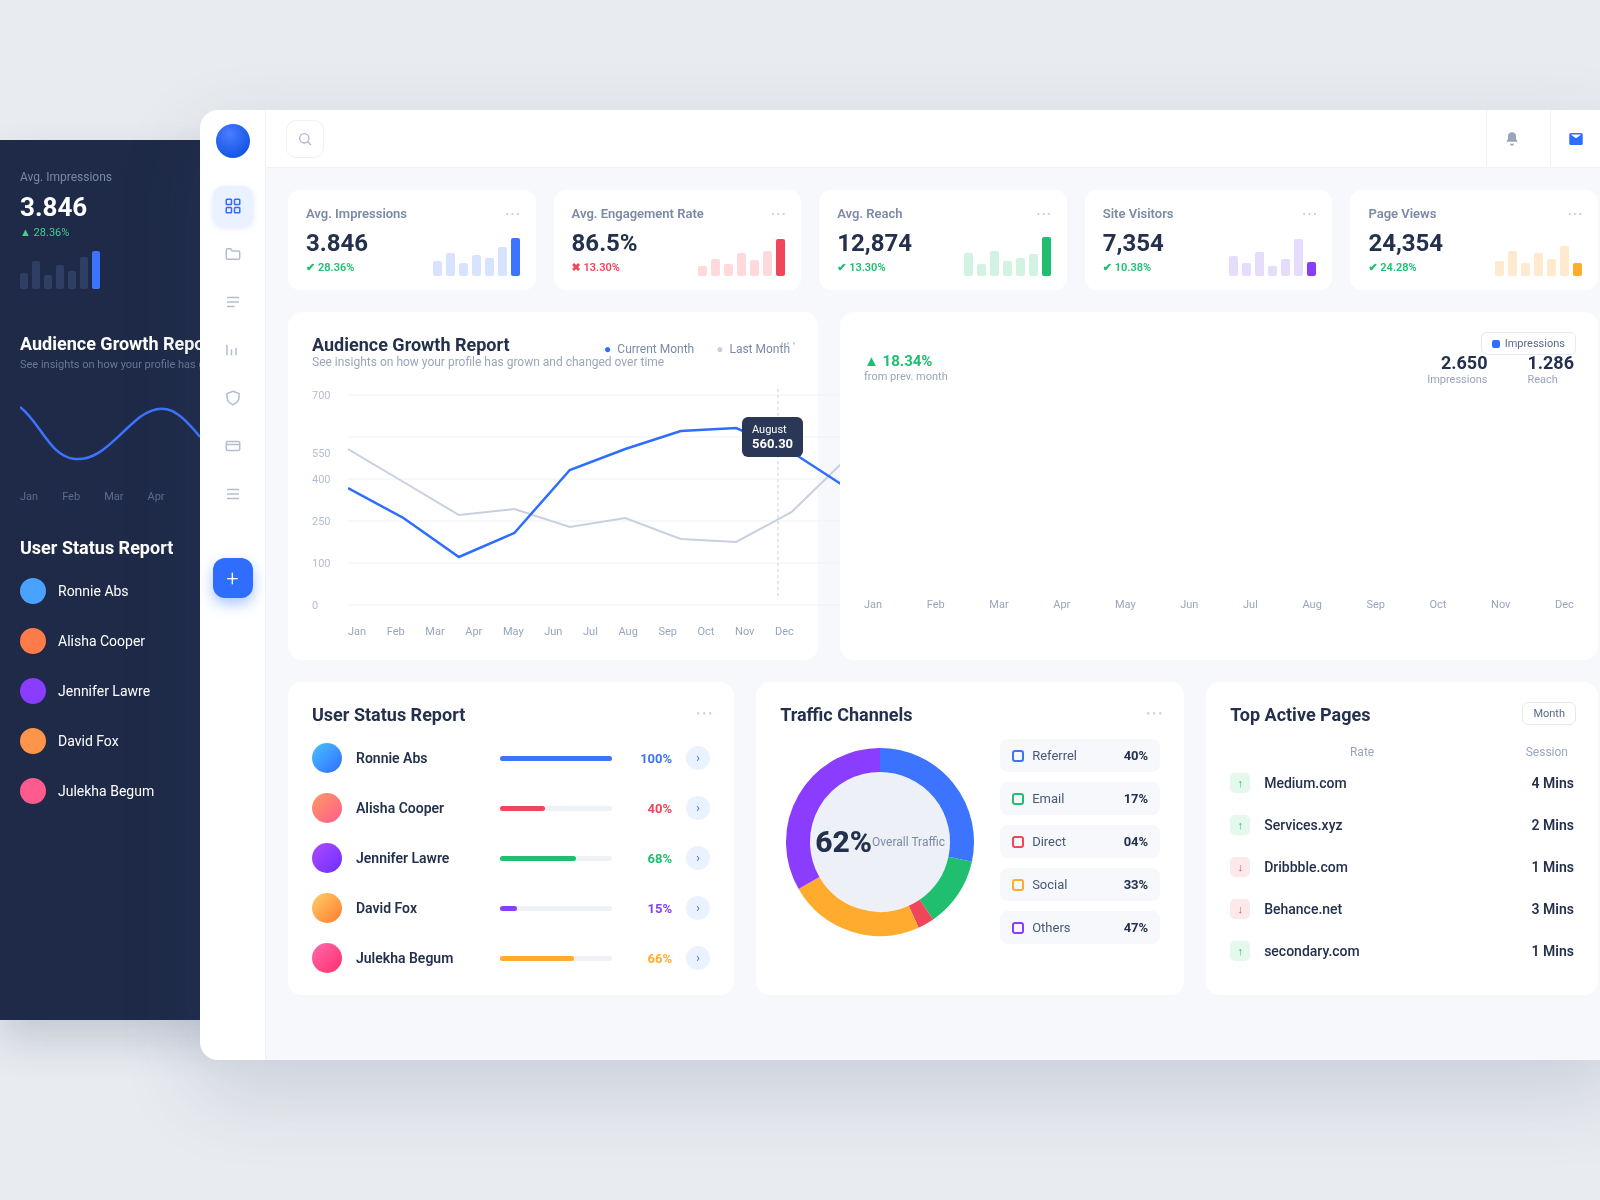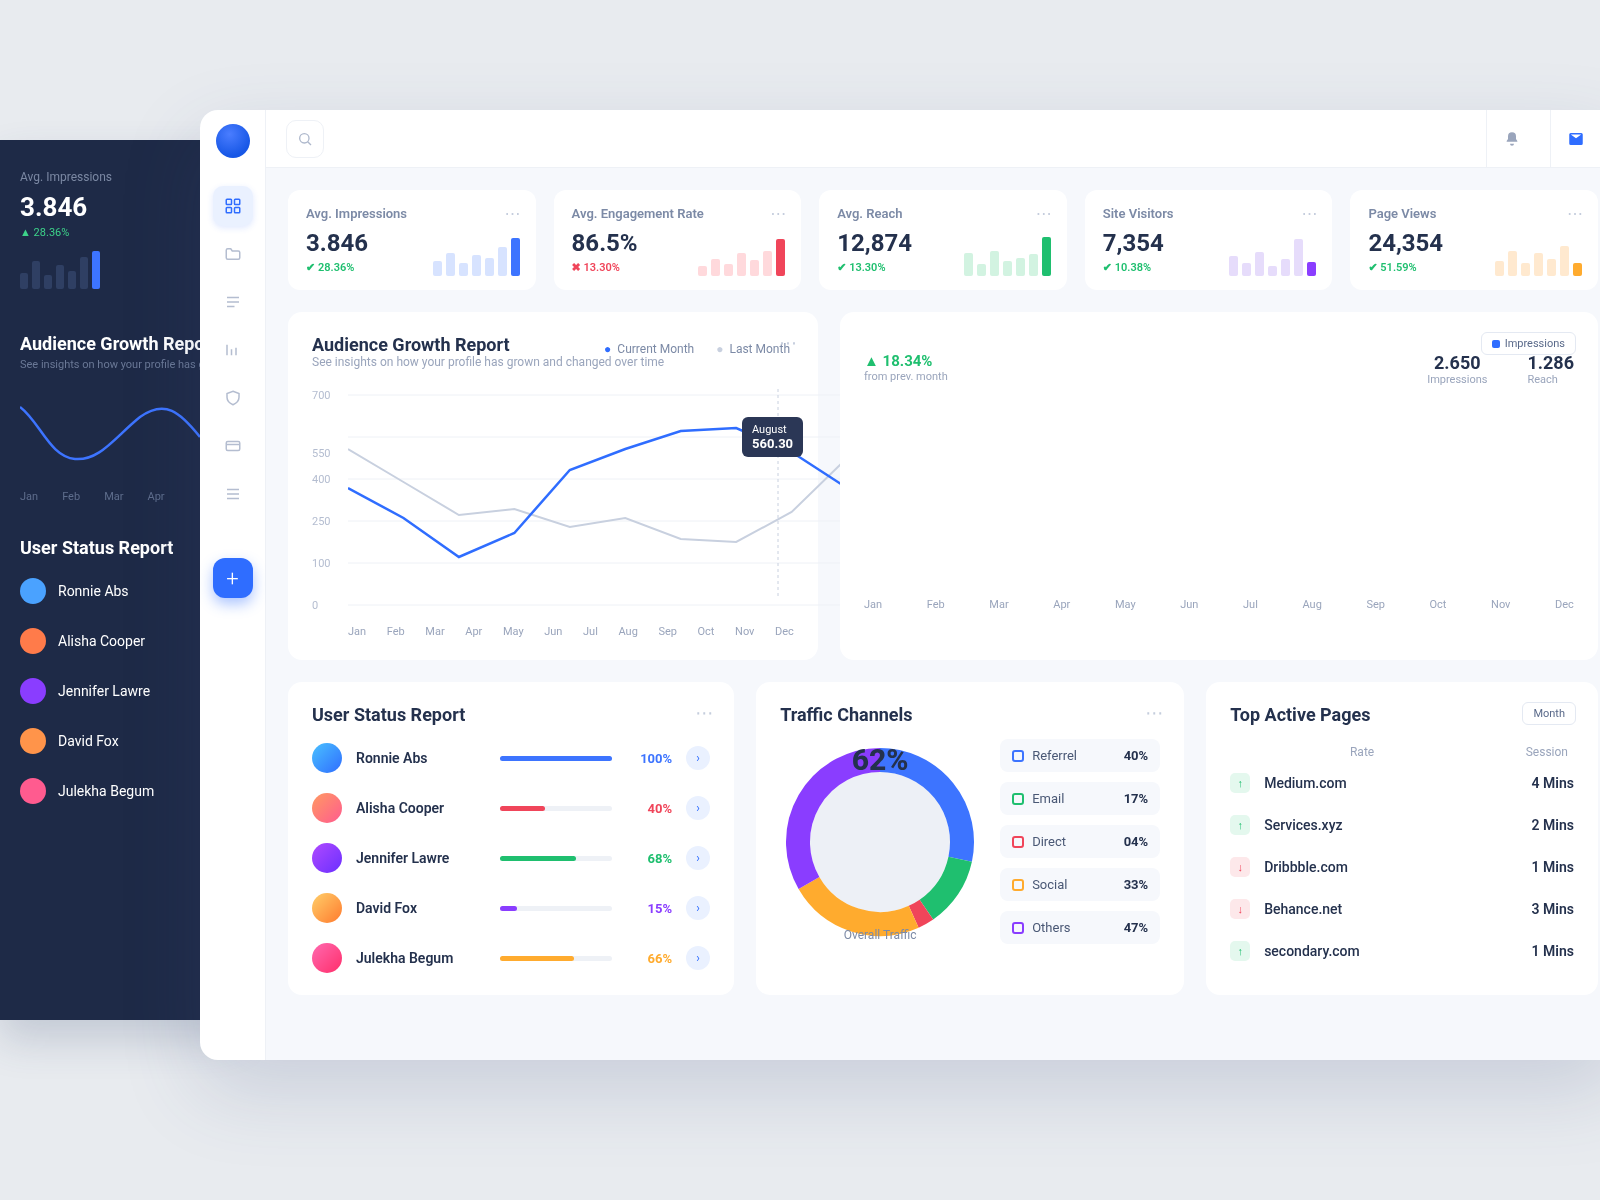--- a/index.html
+++ b/index.html
@@ -91,21 +91,21 @@
 .us-row .avatar { width:30px; height:30px; border-radius:50%; }
 .us-row .name { font-size:14px; color:#24314d; font-weight:600; width:130px; }
 .us-row .track { flex:1; height:5px; background:#eef1f6; border-radius:4px; position:relative; }
 .us-row .fill { position:absolute; top:0; left:0; height:100%; border-radius:4px; }
 .us-row .pct { font-size:13px; font-weight:700; width:46px; text-align:right; }
 .us-row .chev { width:24px; height:24px; border-radius:50%; background:#eaf1ff; color:#2f6dff; display:flex; align-items:center; justify-content:center; font-size:12px; cursor:pointer; }
 
 .traffic { flex:1.05; display:flex; flex-direction:column; }
 .traffic-body { display:flex; gap:20px; margin-top:14px; align-items:center; }
 .donut-wrap { position:relative; width:200px; height:200px; }
-.donut-center { position:absolute; inset:0; display:flex; flex-direction:column; align-items:center; justify-content:space-between; }
+.donut-center { position:absolute; inset:0; display:flex; flex-direction:row; align-items:center; justify-content:center; }
 .donut-center .big { font-size:30px; font-weight:800; color:#24314d; }
 .donut-center .sm { font-size:12px; color:#7c8aa6; }
 .chan-list { flex:1; display:flex; flex-direction:column; gap:10px; }
 .chan-row { display:flex; align-items:center; justify-content:space-between; background:#f6f8fc; border-radius:8px; padding:9px 12px; font-size:13px; }
 .chan-row .lab { display:flex; align-items:center; gap:8px; color:#4a5875; }
 .chan-row .sq { width:12px; height:12px; border:2px solid; border-radius:3px; }
 .chan-row .v { font-weight:700; color:#24314d; }
 
 .active-pages { flex:.95; }
 .ap-pill { position:absolute; top:20px; right:22px; border:1px solid #e4e9f2; border-radius:6px; padding:4px 10px; font-size:11px; color:#5a6a8a; cursor:pointer; }
@@ -302,21 +302,21 @@
               <span style="height:25%;background:#e6dcfb"></span>
               <span style="height:40%;background:#e6dcfb"></span>
               <span style="height:88%;background:#e6dcfb"></span>
               <span style="height:34%;background:#8a3dff"></span>
             </div>
   </div>
           <div class="kpi">
     <div class="more">⋯</div>
     <h5>Page Views</h5>
     <div class="val">24,354</div>
-    <div class="delta up">✔ 51.59%</div>
+    <div class="delta up">✔ 24.28%</div>
     <div class="spark">
               <span style="height:35%;background:#ffe9cf"></span>
               <span style="height:60%;background:#ffe9cf"></span>
               <span style="height:30%;background:#ffe9cf"></span>
               <span style="height:55%;background:#ffe9cf"></span>
               <span style="height:40%;background:#ffe9cf"></span>
               <span style="height:72%;background:#ffe9cf"></span>
               <span style="height:30%;background:#ffab2e"></span>
             </div>
   </div>
@@ -375,21 +375,21 @@
 
         <div class="card impressions">
           <div class="imp-pill">
               <span>Impressions</span>
             </div>
           <div class="imp-head">
             <div>
               <div class="chg">▲ <span>18.34%</span></div>
               <div class="chg-sub">from prev. month</div>
             </div>
-            <div style="margin-left:auto;text-align:center">
+            <div style="margin-left:auto;text-align:right">
               <div class="metric">2.650</div>
               <div class="metric-sub">Impressions</div>
             </div>
             <div>
               <div class="metric">1.286</div>
               <div class="metric-sub">Reach</div>
             </div>
           </div>
           <div class="bar-chart" id="imp-bars">
               <div class="bar-group">

